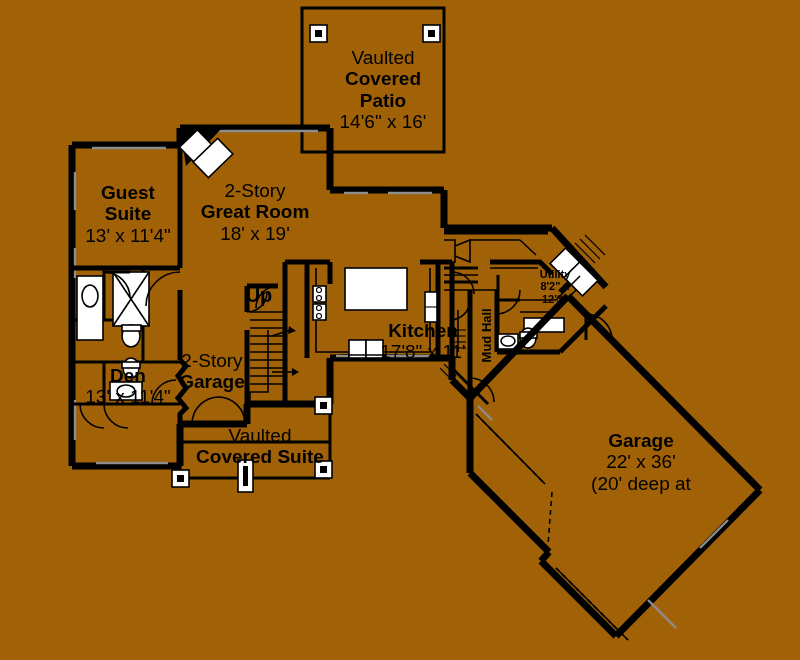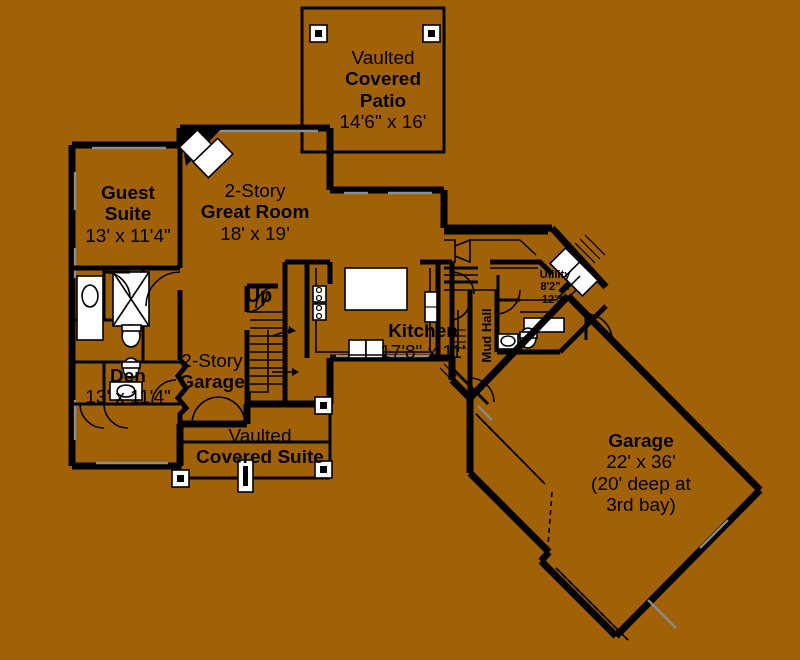--- a/index.html
+++ b/index.html
@@ -433,20 +433,19 @@
 
   <div class="lbl t-room" style="left:260px; top:425px;">
     <span class="ln n">Vaulted</span>
     <span class="ln b">Covered Suite</span>
   </div>
 
   <div class="lbl t-room" style="left:641px; top:430px;">
     <span class="ln b">Garage</span>
     <span class="ln n">22' x 36'</span>
     <span class="ln n">(20' deep at</span>
-    <span class="ln n">3rd bay)</span>
   </div>
 
   <div class="lbl t-up" style="left:259px; top:284px;">
     <span class="ln b">Up</span>
   </div>
 
 </div>
 
 </body></html>

